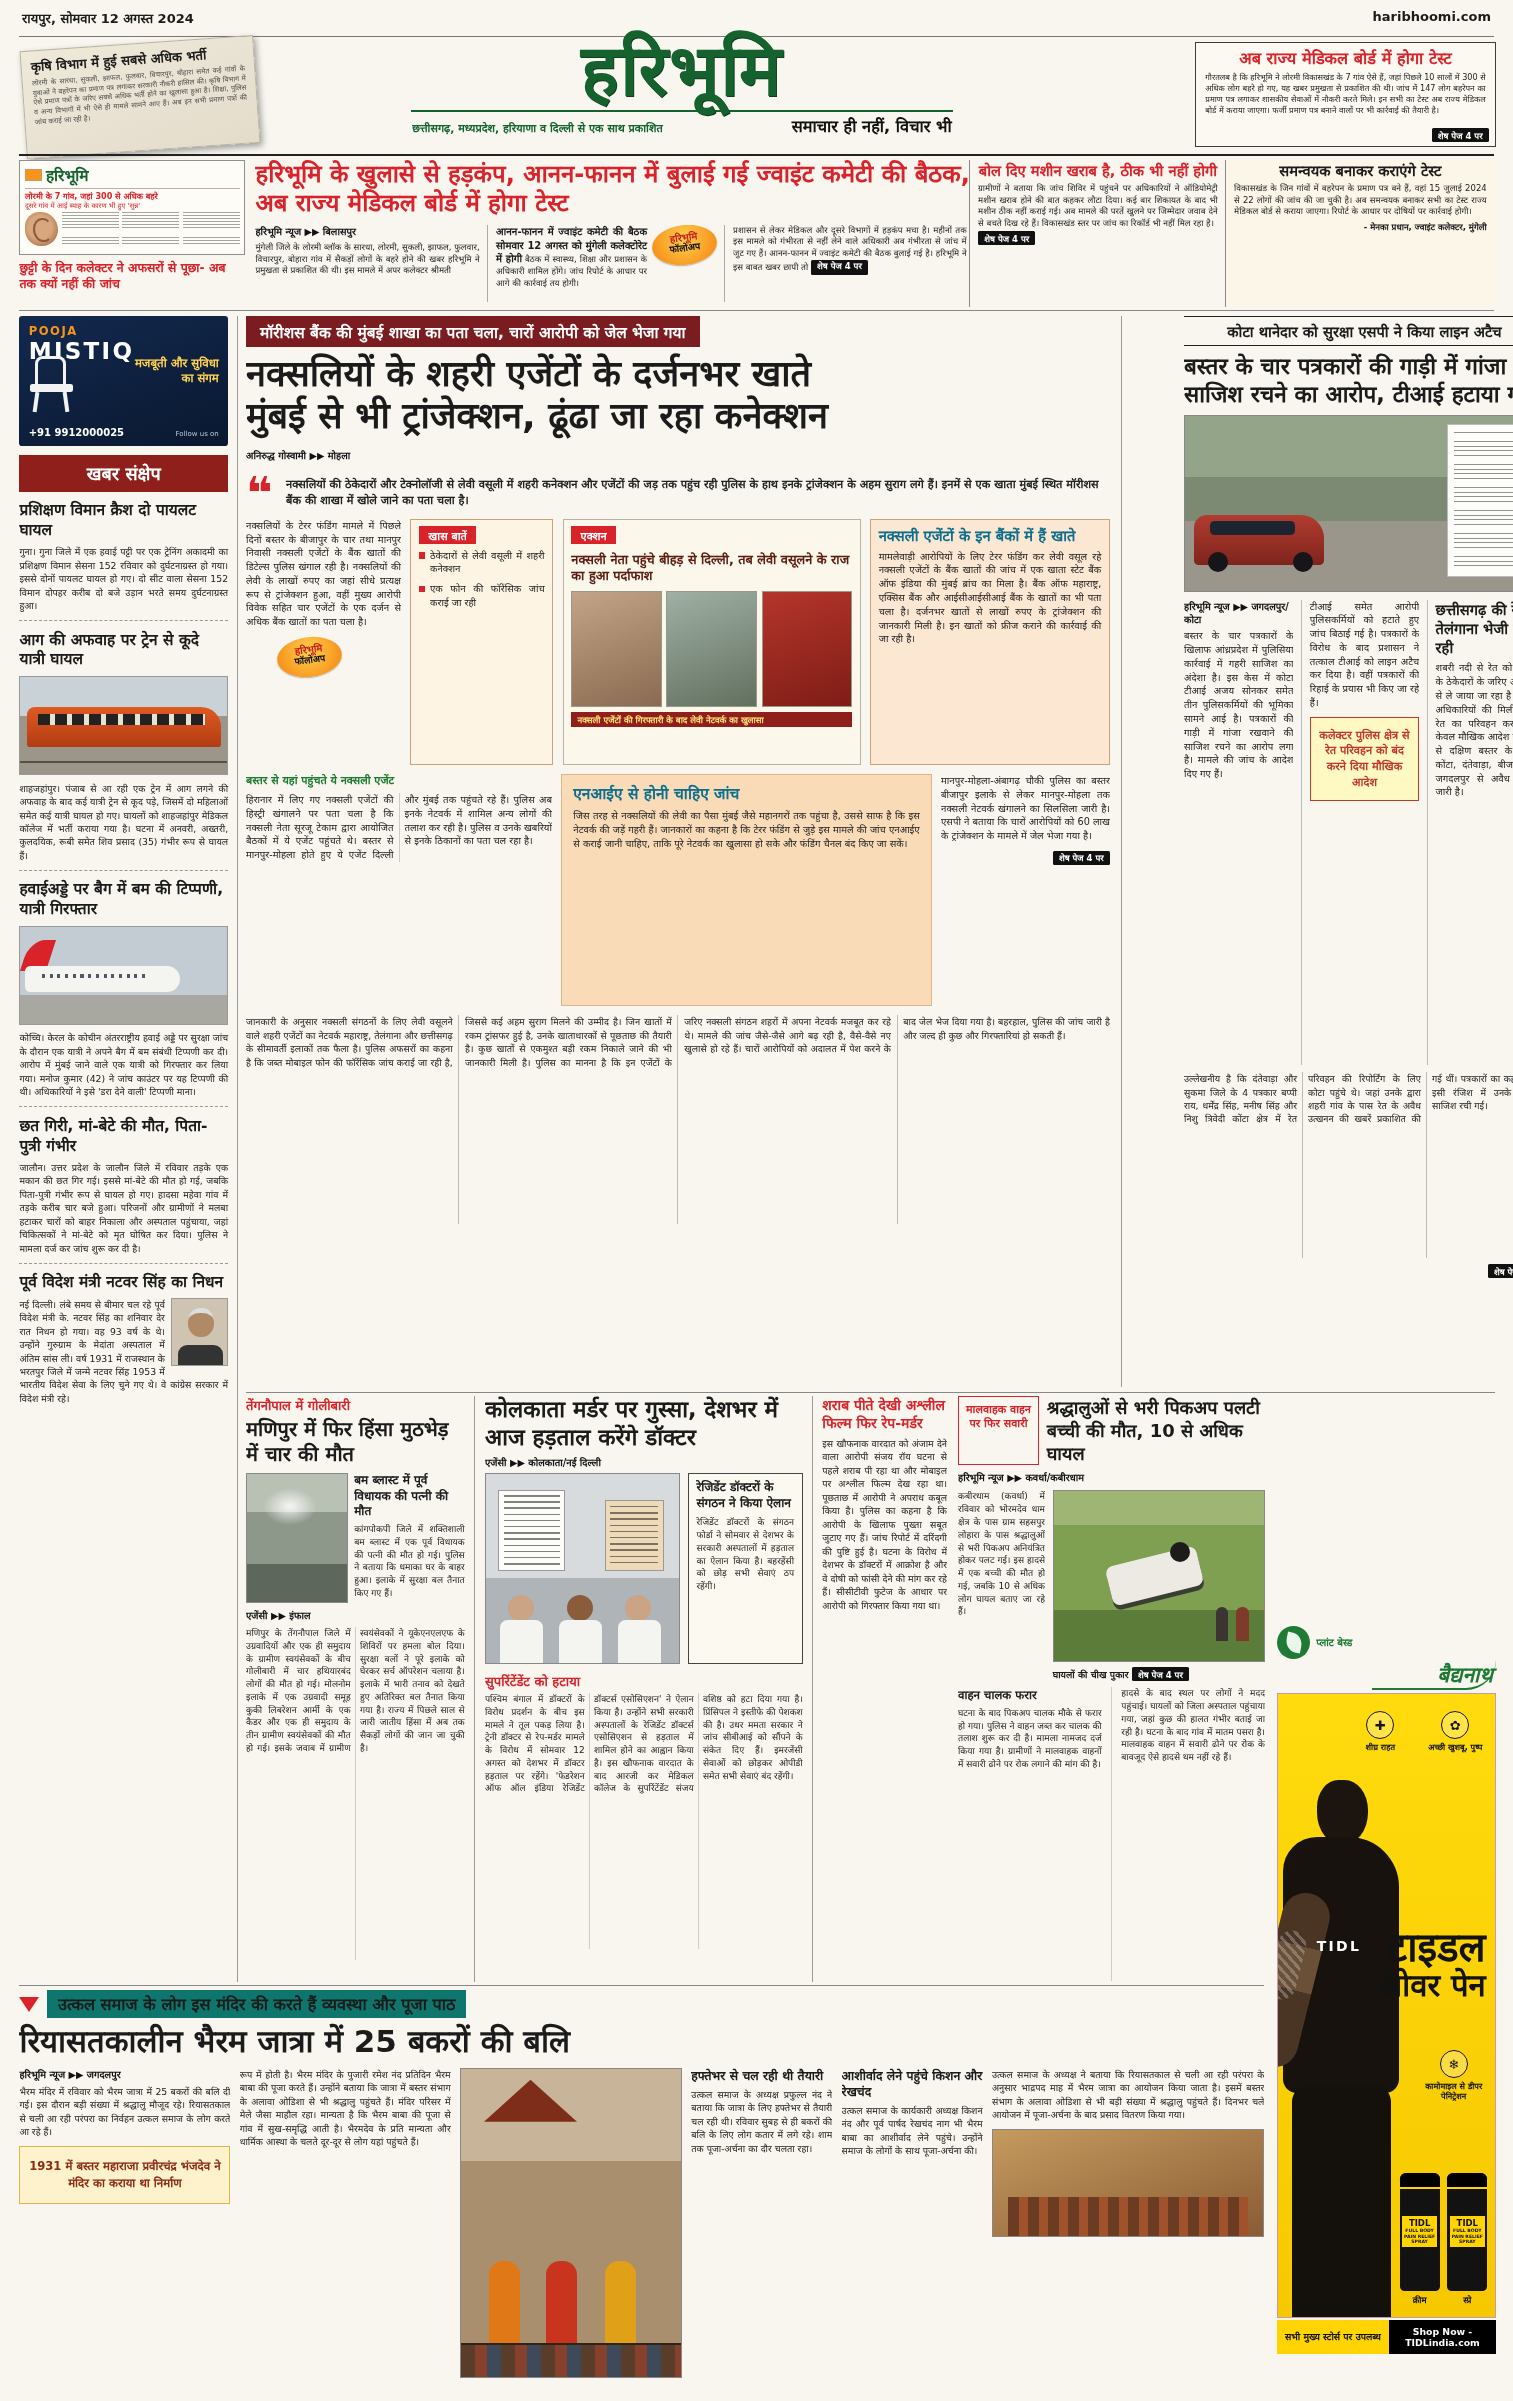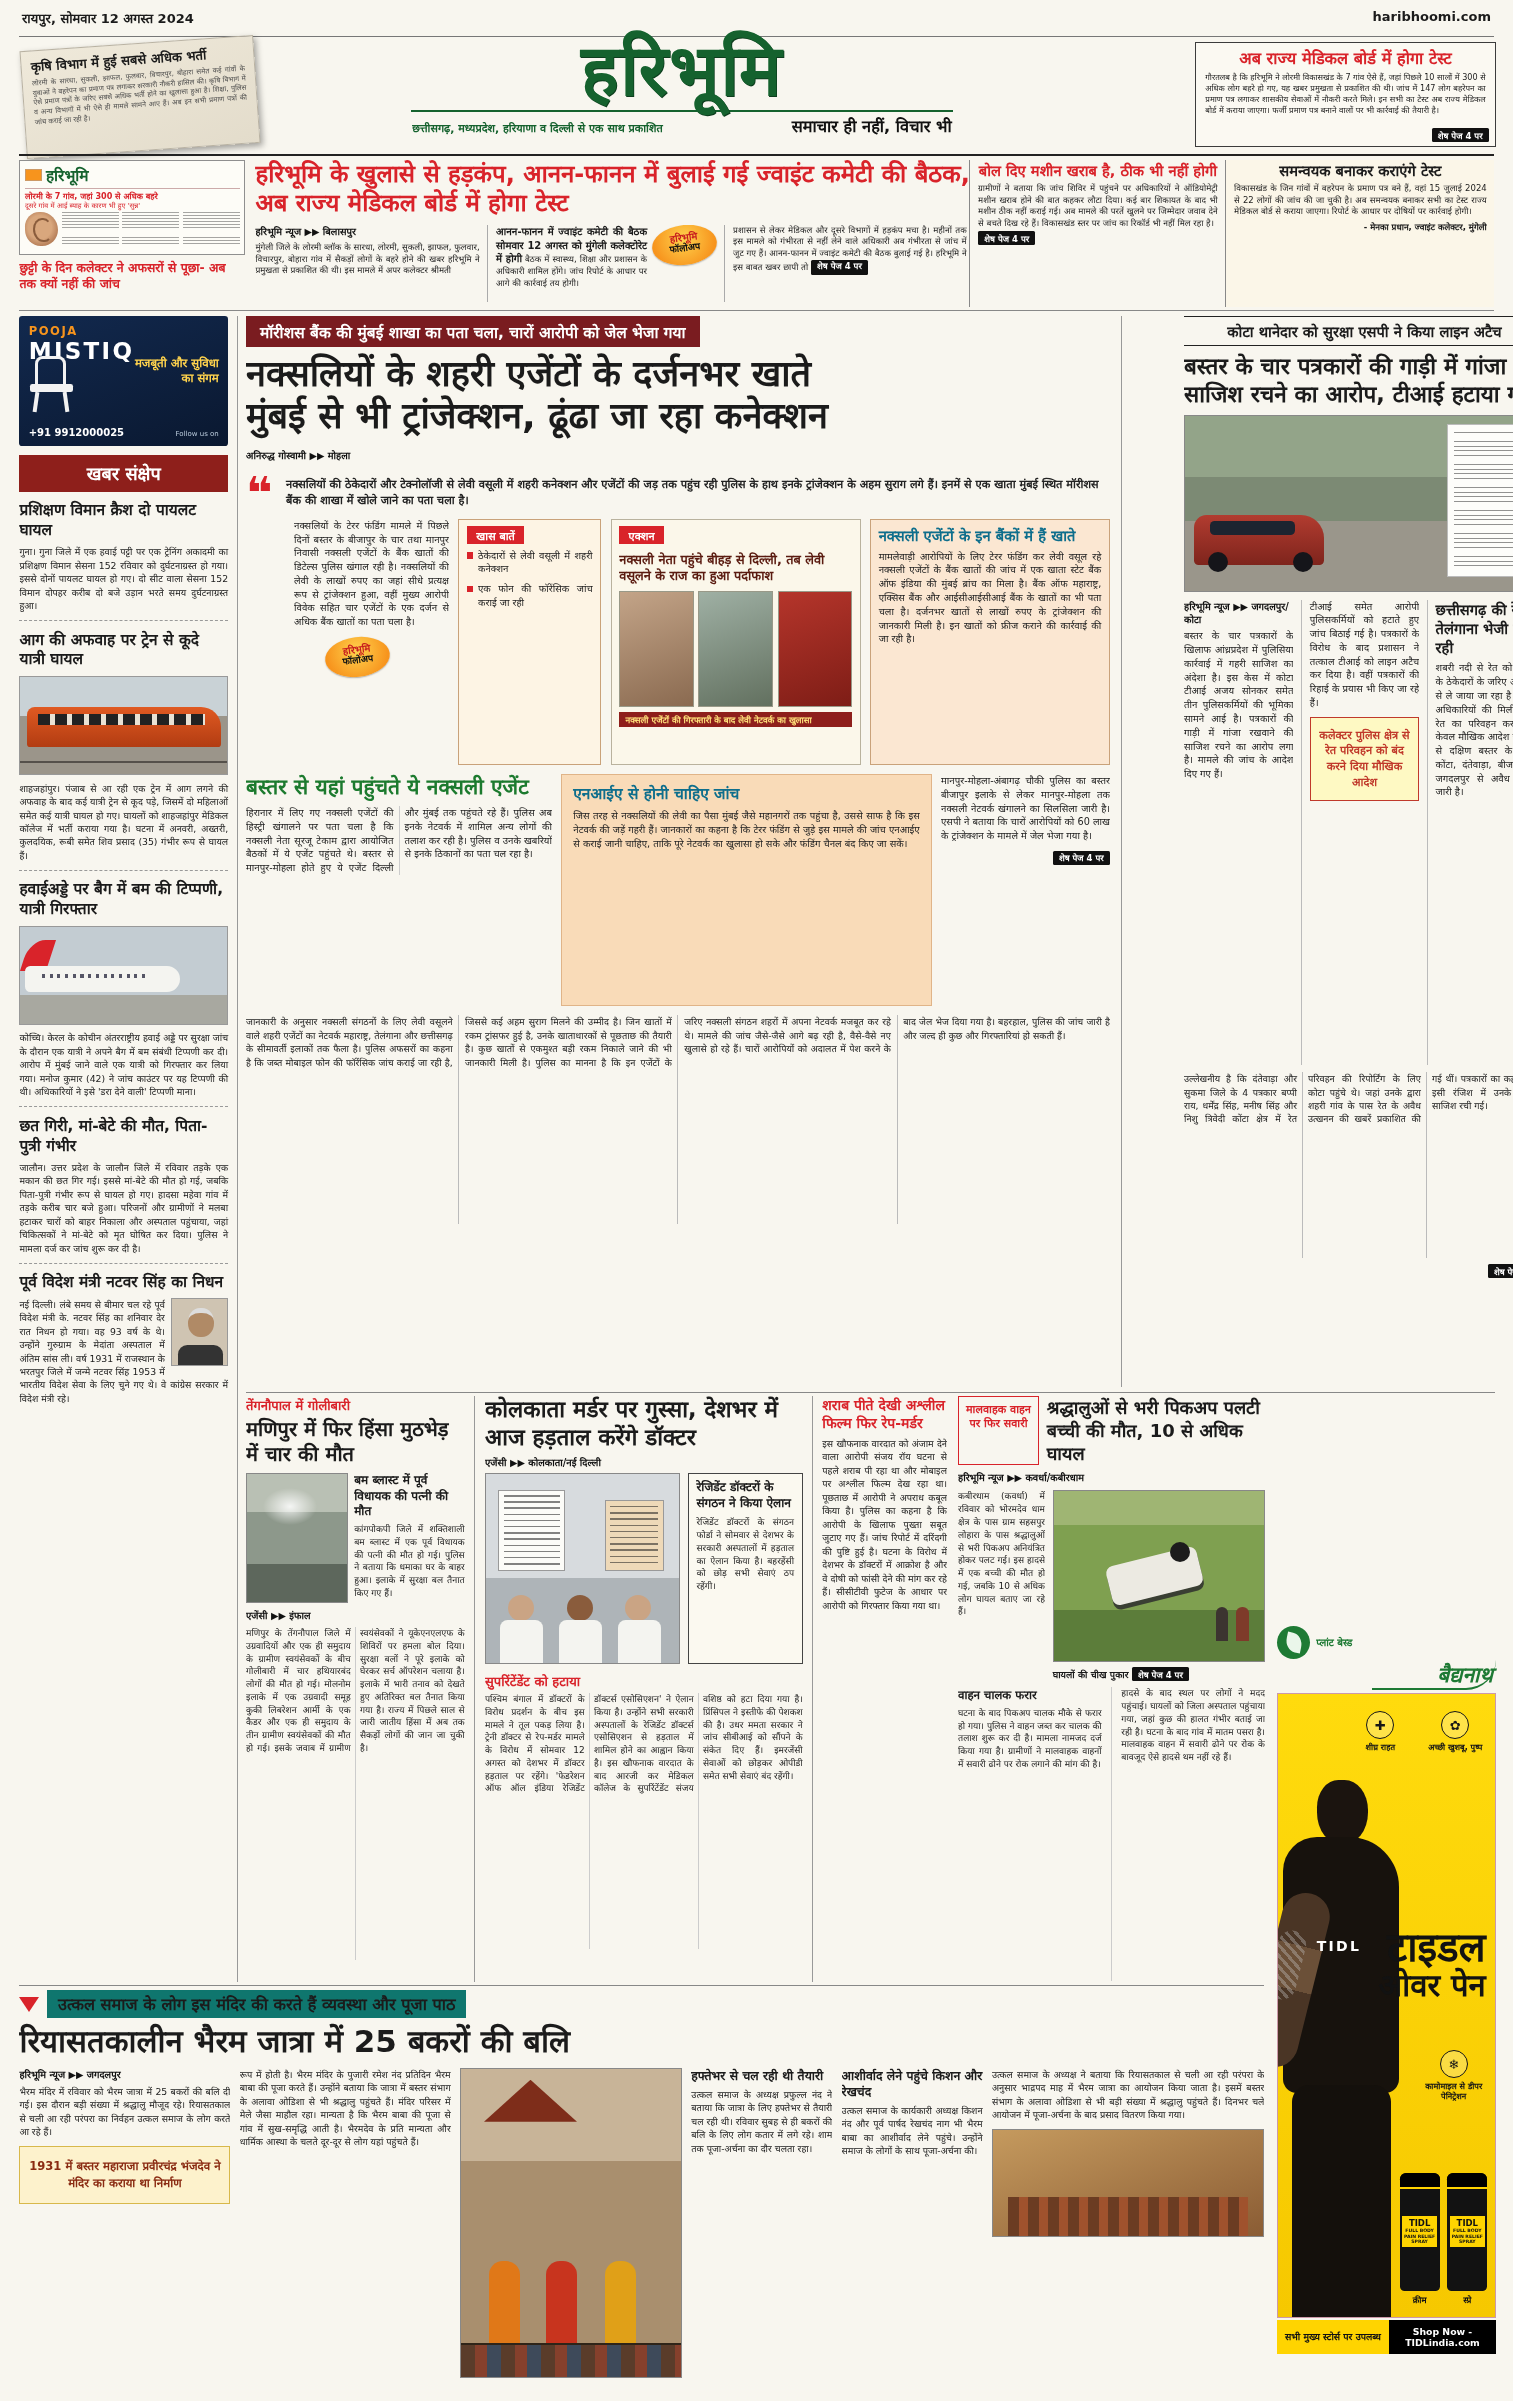--- a/index.html
+++ b/index.html
@@ -396,21 +396,21 @@
       <div class="by">
         <div class="byline">अनिरुद्ध गोस्वामी ▶▶ मोहला</div>
       </div>
       <div class="q">
         <span class="qm">❝</span>
         <span>नक्सलियों की ठेकेदारों और टेक्नोलॉजी से लेवी वसूली में शहरी कनेक्शन और एजेंटों की जड़ तक पहुंच रही पुलिस के हाथ इनके ट्रांजेक्शन के अहम सुराग लगे हैं। इनमें से एक खाता मुंबई स्थित मॉरीशस बैंक की शाखा में खोले जाने का पता चला है।</span>
       </div>
     </div>
 
     <div class="nxrow" style="height:246px;">
-      <div class="cell" style="width:155px;margin-left:48px;">
+      <div class="cell" style="width:155px;">
         <p class="bodytxt">नक्सलियों के टेरर फंडिंग मामले में पिछले दिनों बस्तर के बीजापुर के चार तथा मानपुर निवासी नक्सली एजेंटों के बैंक खातों की डिटेल्स पुलिस खंगाल रही है। नक्सलियों की लेवी के लाखों रुपए का जहां सीधे प्रत्यक्ष रूप से ट्रांजेक्शन हुआ, वहीं मुख्य आरोपी विवेक सहित चार एजेंटों के एक दर्जन से अधिक बैंक खातों का पता चला है।</p>
         <span class="followup" style="float:none; display:inline-block; margin:7.7px 0 0 31px;">
           <span class="l1">हरिभूमि</span>
           <span class="l2">फॉलोअप</span>
         </span>
       </div>
       <div class="cell box" style="width:143px;">
         <span class="boxlabel">खास बातें</span>
         <div class="bullet">ठेकेदारों से लेवी वसूली में शहरी कनेक्शन</div>
         <div class="bullet">एक फोन की फॉरेंसिक जांच कराई जा रही</div>
@@ -428,21 +428,21 @@
         </div>
       </div>
       <div class="cell box" style="width:240px; background:#fbe7d2;">
         <h3 class="teal" style="font-size:14.7px; line-height:1.3; margin-bottom:4.6px;">नक्सली एजेंटों के इन बैंकों में हैं खाते</h3>
         <p class="bodytxt">मामलेवाड़ी आरोपियों के लिए टेरर फंडिंग कर लेवी वसूल रहे नक्सली एजेंटों के बैंक खातों की जांच में एक खाता स्टेट बैंक ऑफ इंडिया की मुंबई ब्रांच का मिला है। बैंक ऑफ महाराष्ट्र, एक्सिस बैंक और आईसीआईसीआई बैंक के खातों का भी पता चला है। दर्जनभर खातों से लाखों रुपए के ट्रांजेक्शन की जानकारी मिली है। इन खातों को फ्रीज कराने की कार्रवाई की जा रही है।</p>
       </div>
     </div>
 
     <div class="nxrow" style="height:232px;">
       <div class="cell" style="width:306px;">
-        <h3 class="green-t" style="font-size:21px; line-height:1.3; margin-bottom:4.6px;">बस्तर से यहां पहुंचते ये नक्सली एजेंट</h3>
+        <h3 class="green-t" style="font-size:11px; line-height:1.3; margin-bottom:4.6px;">बस्तर से यहां पहुंचते ये नक्सली एजेंट</h3>
         <p class="bodytxt" style="column-count:2; column-gap:11px; column-rule:0.8px solid #ccc;">हिरानार में लिए गए नक्सली एजेंटों की हिस्ट्री खंगालने पर पता चला है कि नक्सली नेता सूरजू टेकाम द्वारा आयोजित बैठकों में ये एजेंट पहुंचते थे। बस्तर से मानपुर-मोहला होते हुए ये एजेंट दिल्ली और मुंबई तक पहुंचते रहे हैं। पुलिस अब इनके नेटवर्क में शामिल अन्य लोगों की तलाश कर रही है। पुलिस व उनके खबरियों से इनके ठिकानों का पता चल रहा है।</p>
       </div>
       <div class="cell" style="flex:1; background:#f9dbb8; border:0.8px solid #e0b488; padding:9.3px 11px;">
         <h3 class="teal" style="font-size:15.5px; line-height:1.3; margin-bottom:4.6px;">एनआईए से होनी चाहिए जांच</h3>
         <p class="bodytxt">जिस तरह से नक्सलियों की लेवी का पैसा मुंबई जैसे महानगरों तक पहुंचा है, उससे साफ है कि इस नेटवर्क की जड़ें गहरी हैं। जानकारों का कहना है कि टेरर फंडिंग से जुड़े इस मामले की जांच एनआईए से कराई जानी चाहिए, ताकि पूरे नेटवर्क का खुलासा हो सके और फंडिंग चैनल बंद किए जा सकें।</p>
       </div>
       <div class="cell" style="width:169px;">
         <p class="bodytxt">मानपुर-मोहला-अंबागढ़ चौकी पुलिस का बस्तर बीजापुर इलाके से लेकर मानपुर-मोहला तक नक्सली नेटवर्क खंगालने का सिलसिला जारी है। एसपी ने बताया कि चारों आरोपियों को 60 लाख के ट्रांजेक्शन के मामले में जेल भेजा गया है।</p>
         <div style="text-align:right; margin-top:6.2px;"><span class="chip">शेष पेज 4 पर</span></div>
       </div>

